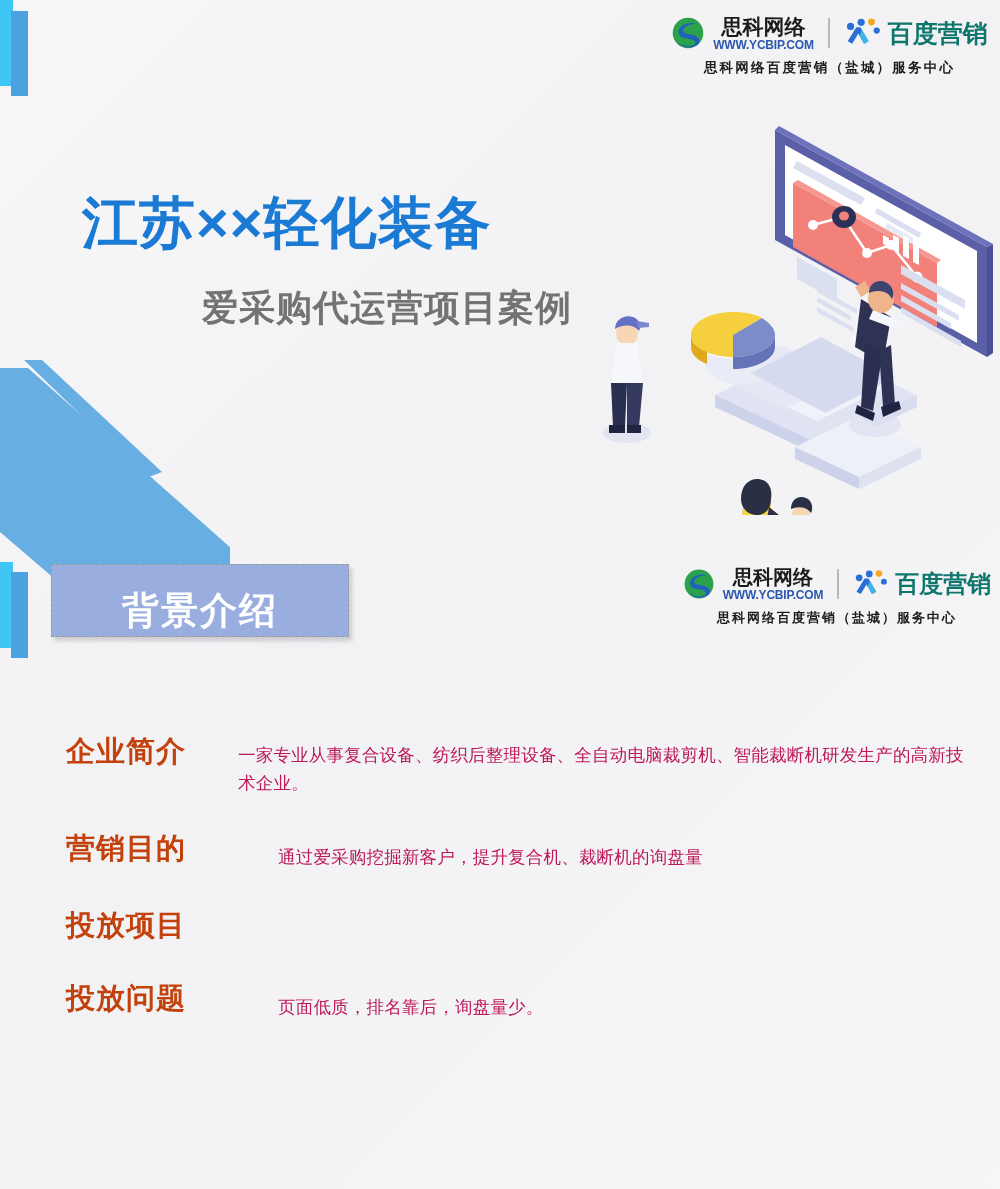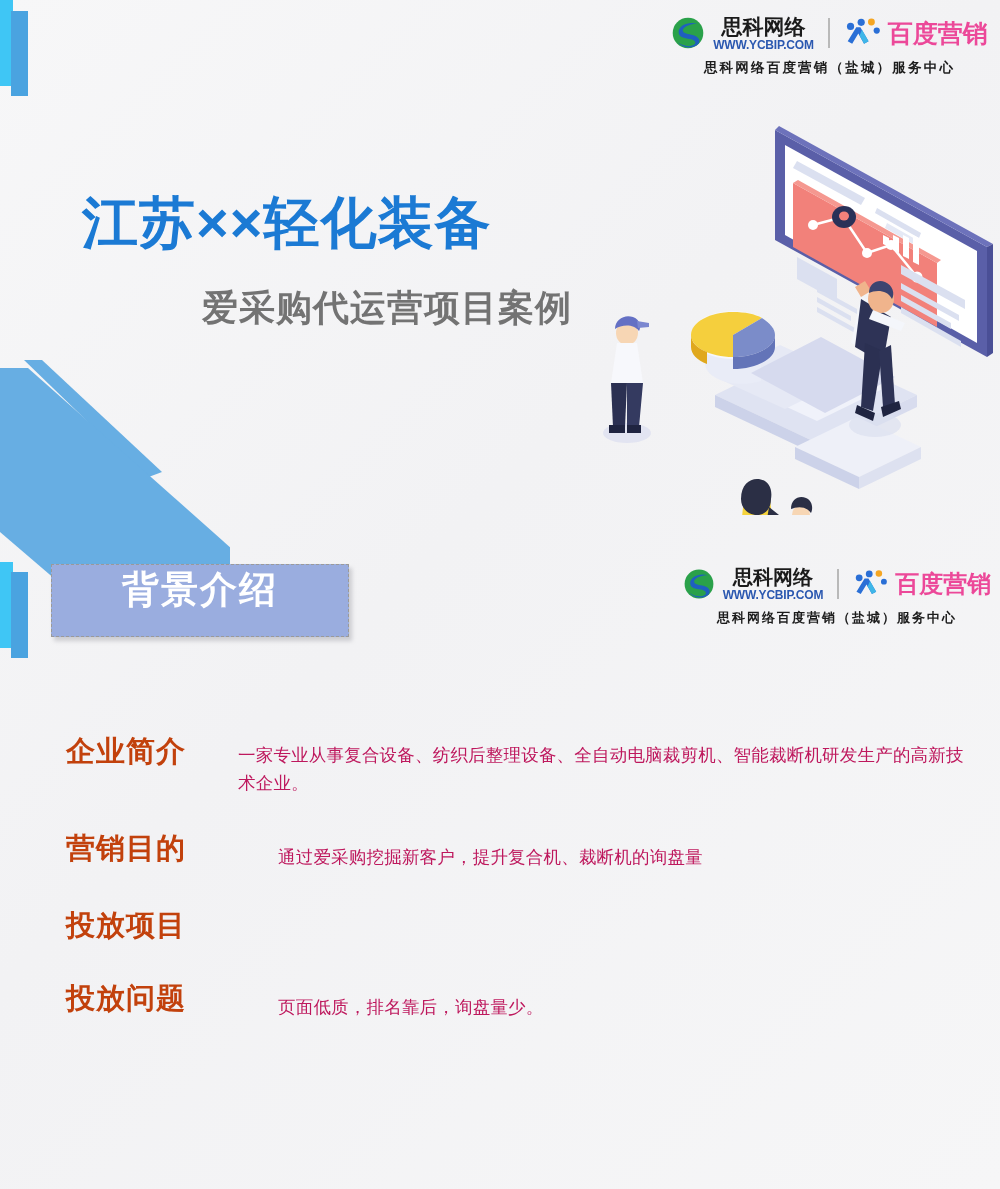--- a/index.html
+++ b/index.html
@@ -23,41 +23,41 @@
 
   
   .logo-head{position:absolute;right:8px;top:10px;width:325px;text-align:center;}
   .logo-row{display:flex;align-items:center;justify-content:center;gap:8px;height:46px;}
   .sike-mark{width:34px;height:34px;flex:none;}
   .sike-text{display:flex;flex-direction:column;line-height:1;}
   .sike-cn{font-size:21px;font-weight:bold;color:#1b1b1b;letter-spacing:0px;}
   .sike-url{font-size:12px;font-weight:bold;color:#2b58b0;letter-spacing:-.2px;margin-top:2px;}
   .divider{width:2px;height:30px;background:#b9b9b9;margin:0 6px;}
   .baidu-mark{width:36px;height:30px;flex:none;}
-  .baidu-cn{font-size:25px;font-weight:bold;color:#ec4899;letter-spacing:0px;}
+  .baidu-cn{font-size:25px;font-weight:bold;color:#0f766e;letter-spacing:0px;}
   .logo-sub{font-size:13.5px;font-weight:bold;color:#1c1c1c;letter-spacing:2.2px;margin-top:3px;white-space:nowrap;}
 
   .logo-mid{position:absolute;right:8px;top:562px;width:310px;text-align:center;}
   .logo-mid .logo-row{height:44px;}
   .logo-mid .sike-mark{width:32px;height:32px;}
   .logo-mid .sike-cn{font-size:20px;}
   .logo-mid .baidu-mark{width:34px;height:28px;}
   .logo-mid .baidu-cn{font-size:24px;}
   .logo-mid .logo-sub{font-size:13px;letter-spacing:2px;}
 
   
   .hero-title{position:absolute;left:82px;top:195px;font-size:56px;font-weight:bold;
     color:#1b7ad4;letter-spacing:1px;line-height:1;white-space:nowrap;}
   .hero-sub{position:absolute;left:183px;top:290px;font-size:36px;font-weight:bold;
     color:#737373;letter-spacing:1px;line-height:1;white-space:nowrap;margin-left:19px;}
 
   
   .chip{position:absolute;left:51px;top:564px;width:298px;height:73px;
     background:#9aaddf;border:1px dashed #9a9a9a;box-sizing:border-box;
-    display:flex;align-items:flex-start;justify-content:center;
+    display:flex;align-items:flex-end;justify-content:center;
     box-shadow:3px 4px 4px rgba(120,120,130,.30);}
   .chip span{font-size:37px;font-weight:bold;color:#ffffff;letter-spacing:2px;}
 
   
   .rows{position:absolute;left:66px;top:735px;width:915px;}
   .row{display:flex;align-items:flex-start;margin-bottom:34px;}
   .row-label{flex:none;width:172px;font-size:29px;font-weight:bold;color:#c2410c;
     letter-spacing:1px;line-height:1.12;white-space:nowrap;}
   .row-text{font-size:17.5px;color:#be185d;line-height:1.62;letter-spacing:.2px;
     padding-top:6px;}

